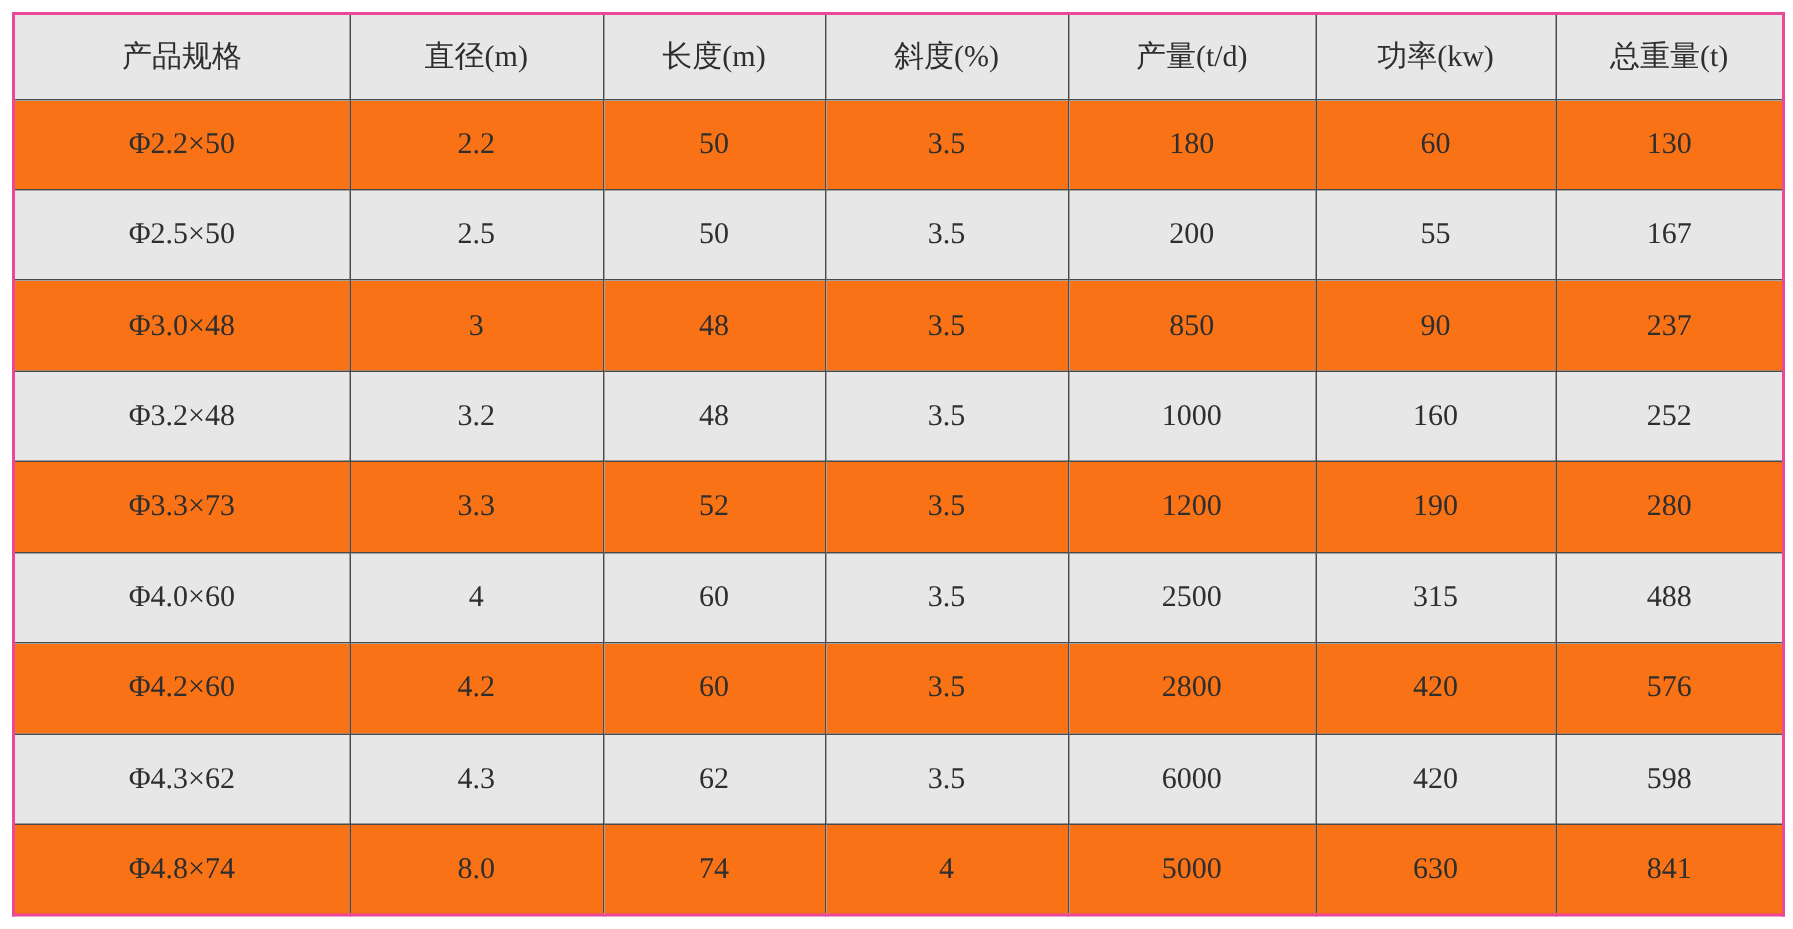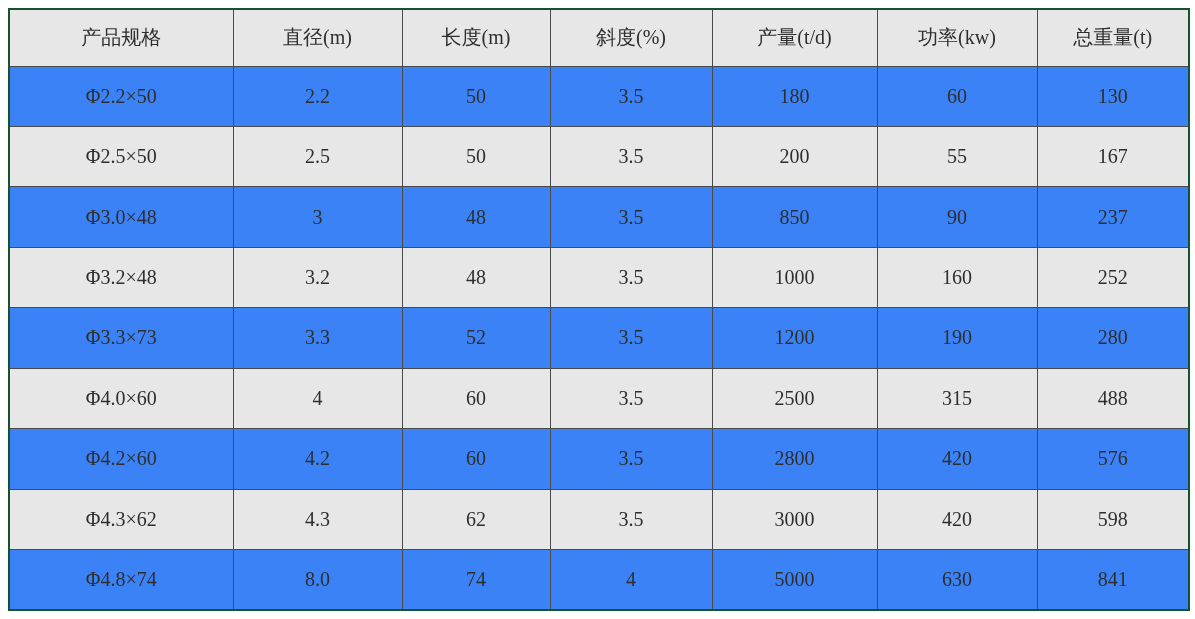--- a/index.html
+++ b/index.html
@@ -16,37 +16,37 @@
     box-sizing: border-box;
   }
   table.spec-table {
     position: absolute;
     left: 8px;
     top: 8px;
     width: 1180px;
     height: 603px;
     border-collapse: collapse;
     table-layout: fixed;
-    border: 2px solid #14532d;
+    border: 2px solid #ec4899;
     font-family: "Liberation Serif", "DejaVu Serif", serif;
   }
   table.spec-table th,
   table.spec-table td {
     border: 1px solid #4a4a4a;
     text-align: center;
     vertical-align: middle;
     font-size: 20px;
     font-weight: normal;
     color: #2e2e2e;
     padding: 0;
     overflow: hidden;
     white-space: nowrap;
   }
   thead tr { height: 57px; background: #e8e7e7; }
-  tbody tr { height: 54px; background: #3b82f6; }
+  tbody tr { height: 54px; background: #f97316; }
   tbody tr:nth-child(even) { background: #e8e7e7; }
   
   col.c0 { width: 224px; }
   col.c1 { width: 169px; }
   col.c2 { width: 148px; }
   col.c3 { width: 162px; }
   col.c4 { width: 165px; }
   col.c5 { width: 160px; }
   col.c6 { width: 152px; }
 </style>
@@ -137,21 +137,21 @@
           <td>3.5</td>
           <td>2800</td>
           <td>420</td>
           <td>576</td>
         </tr>
         <tr>
           <td>Φ4.3×62</td>
           <td>4.3</td>
           <td>62</td>
           <td>3.5</td>
-          <td>3000</td>
+          <td>6000</td>
           <td>420</td>
           <td>598</td>
         </tr>
         <tr>
           <td>Φ4.8×74</td>
           <td>8.0</td>
           <td>74</td>
           <td>4</td>
           <td>5000</td>
           <td>630</td>

